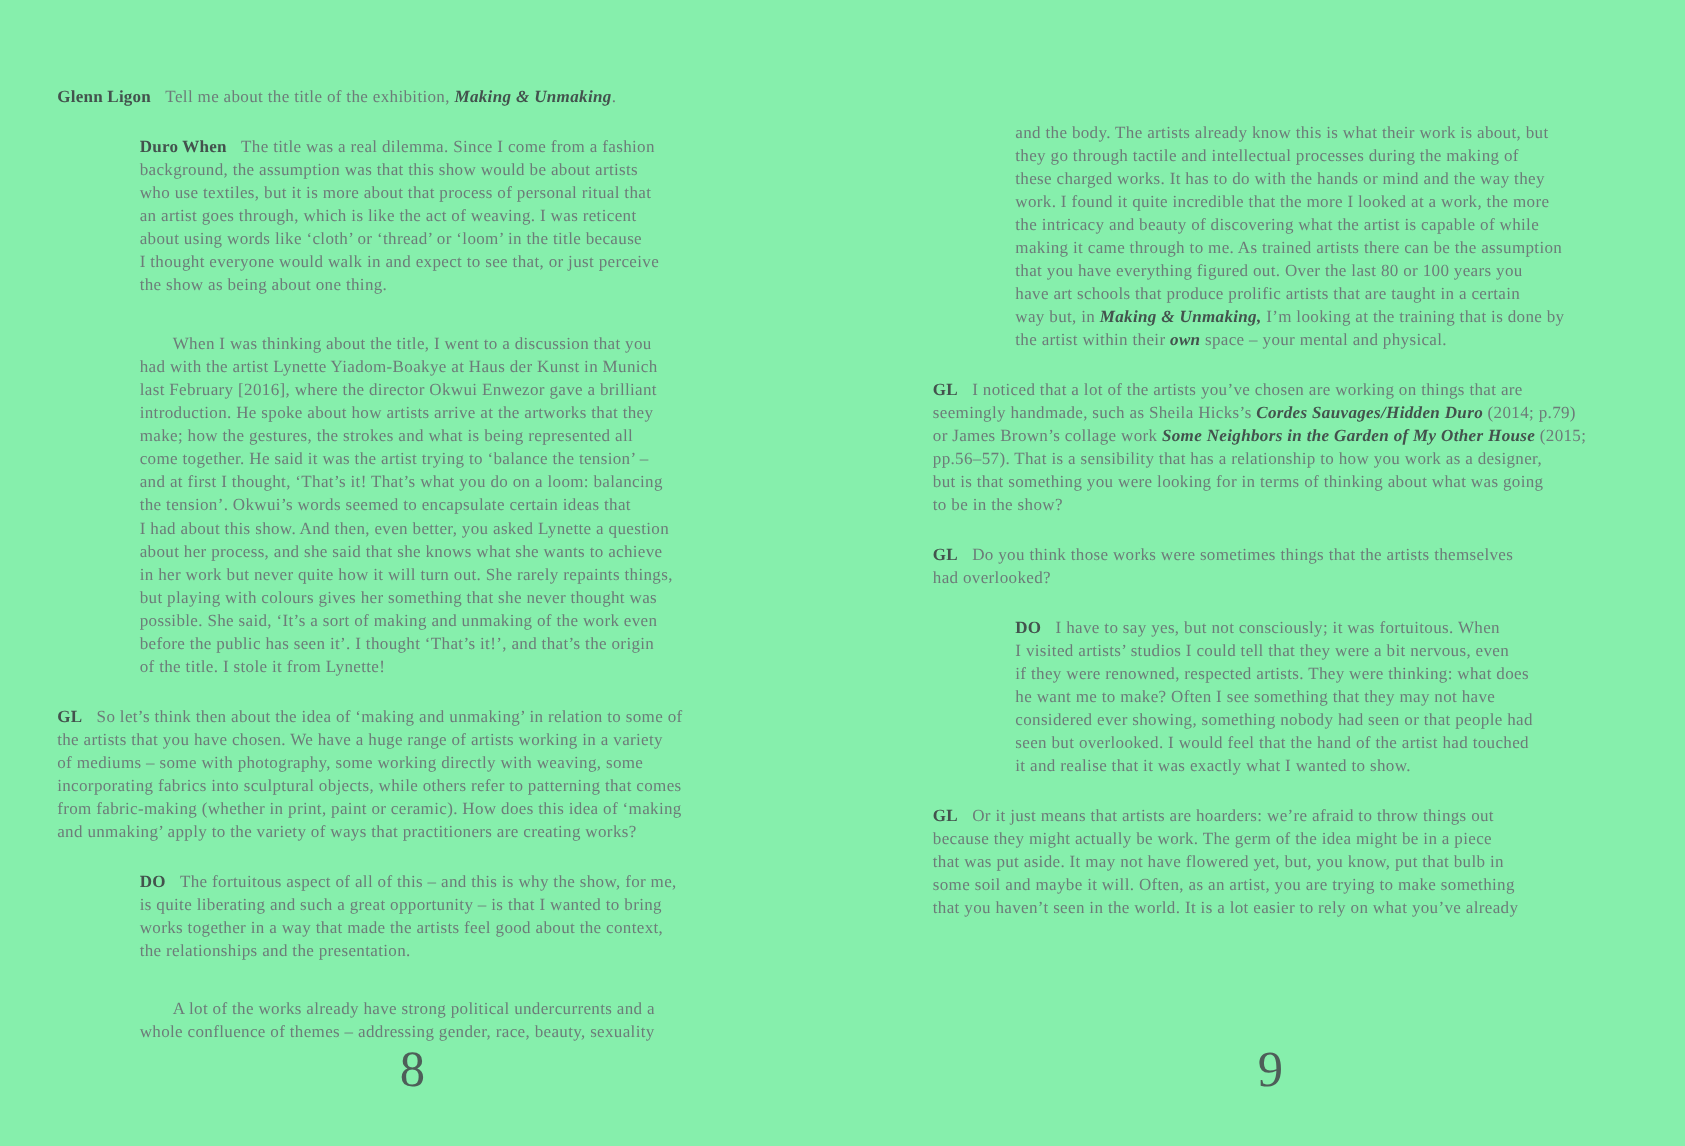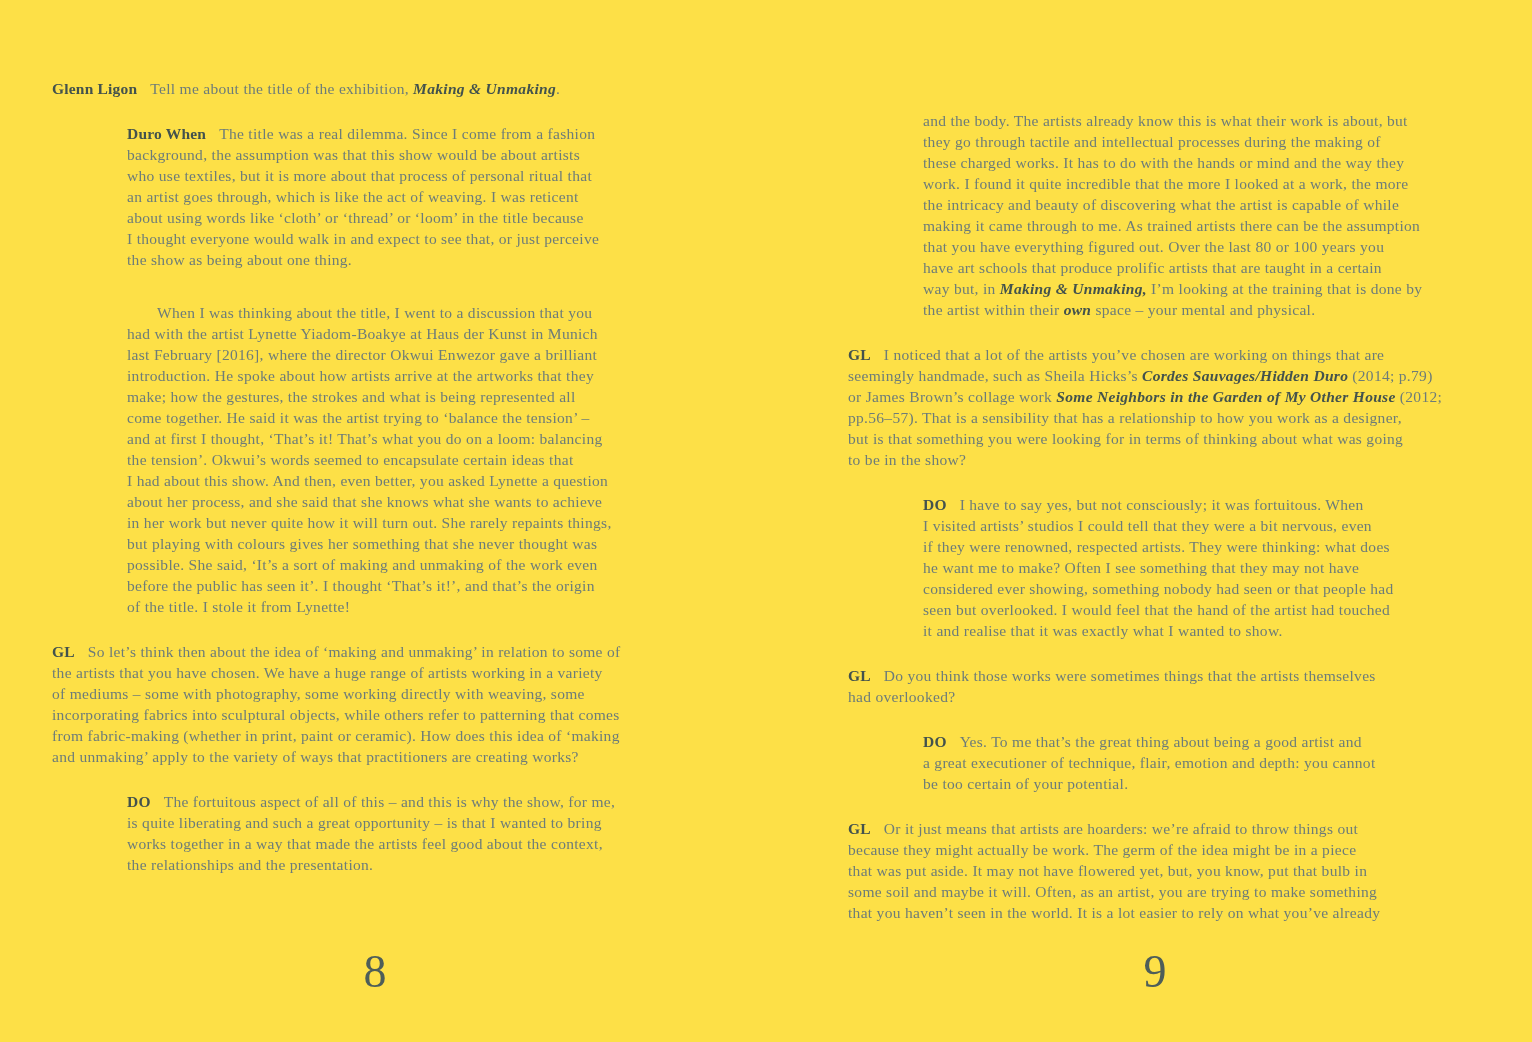--- a/index.html
+++ b/index.html
@@ -1,20 +1,20 @@
 <!DOCTYPE html>
 <html><head>
 <meta charset="utf-8">
 <style>
   html, body { margin: 0; padding: 0; background: #ffffff; }
   .spread {
     position: relative;
     width: 1532px;
     height: 1042px;
-    background: #fde047;
+    background: #86efac;
     font-family: "Liberation Serif", "DejaVu Serif", serif;
     overflow: hidden;
   }
   .page {
     position: absolute;
     top: 78px;
     width: 660px;
   }
   .page.left  { left: 52px; }
   .page.right { left: 848px; margin-top: 32px; }
@@ -102,20 +102,22 @@
 incorporating fabrics into sculptural objects, while others refer to patterning that comes
 from fabric-making (whether in print, paint or ceramic). How does this idea of ‘making
 and unmaking’ apply to the variety of ways that practitioners are creating works?</span></p>
       </div>
 
     <div class="block indent">
         <p class="para"><span class="speaker">DO</span><span>The fortuitous aspect of all of this – and this is why the show, for me,
 is quite liberating and such a great opportunity – is that I wanted to bring
 works together in a way that made the artists feel good about the context,
 the relationships and the presentation.</span></p>
+        <p class="para first-indent"><span>A lot of the works already have strong political undercurrents and a
+whole confluence of themes – addressing gender, race, beauty, sexuality</span></p>
       </div>
 
   </div>
 
   <div class="page right">
 
     <div class="block indent">
         <p class="para"><span>and the body. The artists already know this is what their work is about, but
 they go through tactile and intellectual processes during the making of
 these charged works. It has to do with the hands or mind and the way they
@@ -124,46 +126,41 @@
 making it came through to me. As trained artists there can be the assumption
 that you have everything figured out. Over the last 80 or 100 years you
 have art schools that produce prolific artists that are taught in a certain
 way but, in </span><span class="title-em">Making &amp; Unmaking,</span><span> I’m looking at the training that is done by
 the artist within their </span><span class="title-em">own</span><span> space – your mental and physical.</span></p>
       </div>
 
     <div class="block">
         <p class="para"><span class="speaker">GL</span><span>I noticed that a lot of the artists you’ve chosen are working on things that are
 seemingly handmade, such as Sheila Hicks’s </span><span class="title-em">Cordes Sauvages/Hidden Duro</span><span> (2014; p.79)
-or James Brown’s collage work </span><span class="title-em">Some Neighbors in the Garden of My Other House</span><span> (2012;
+or James Brown’s collage work </span><span class="title-em">Some Neighbors in the Garden of My Other House</span><span> (2015;
 pp.56–57). That is a sensibility that has a relationship to how you work as a designer,
 but is that something you were looking for in terms of thinking about what was going
 to be in the show?</span></p>
+      </div>
+
+    <div class="block">
+        <p class="para"><span class="speaker">GL</span><span>Do you think those works were sometimes things that the artists themselves
+had overlooked?</span></p>
       </div>
 
     <div class="block indent">
         <p class="para"><span class="speaker">DO</span><span>I have to say yes, but not consciously; it was fortuitous. When
 I visited artists’ studios I could tell that they were a bit nervous, even
 if they were renowned, respected artists. They were thinking: what does
 he want me to make? Often I see something that they may not have
 considered ever showing, something nobody had seen or that people had
 seen but overlooked. I would feel that the hand of the artist had touched
 it and realise that it was exactly what I wanted to show.</span></p>
       </div>
 
-    <div class="block">
-        <p class="para"><span class="speaker">GL</span><span>Do you think those works were sometimes things that the artists themselves
-had overlooked?</span></p>
-      </div>
-
-    <div class="block indent">
-        <p class="para"><span class="speaker">DO</span><span>Yes. To me that’s the great thing about being a good artist and
-a great executioner of technique, flair, emotion and depth: you cannot
-be too certain of your potential.</span></p>
-      </div>
 
     <div class="block">
         <p class="para"><span class="speaker">GL</span><span>Or it just means that artists are hoarders: we’re afraid to throw things out
 because they might actually be work. The germ of the idea might be in a piece
 that was put aside. It may not have flowered yet, but, you know, put that bulb in
 some soil and maybe it will. Often, as an artist, you are trying to make something
 that you haven’t seen in the world. It is a lot easier to rely on what you’ve already</span></p>
       </div>
 
   </div>

